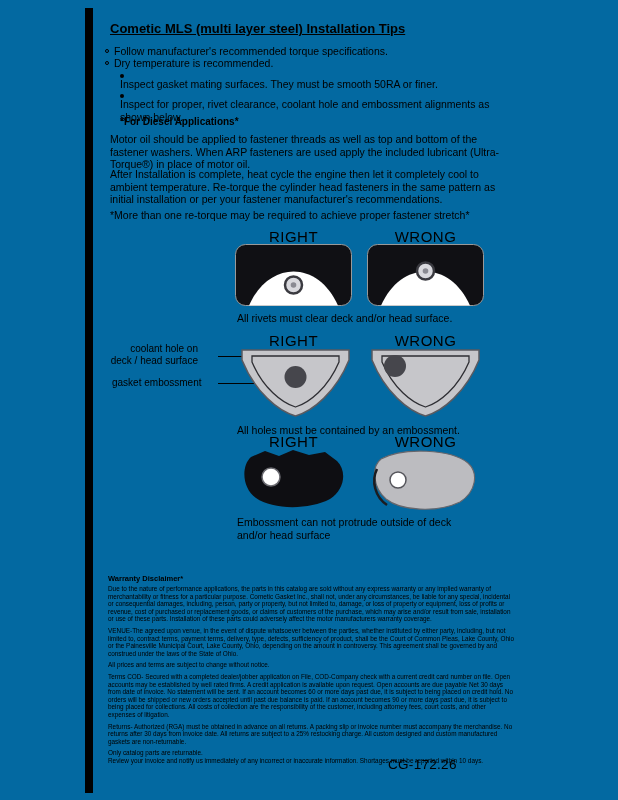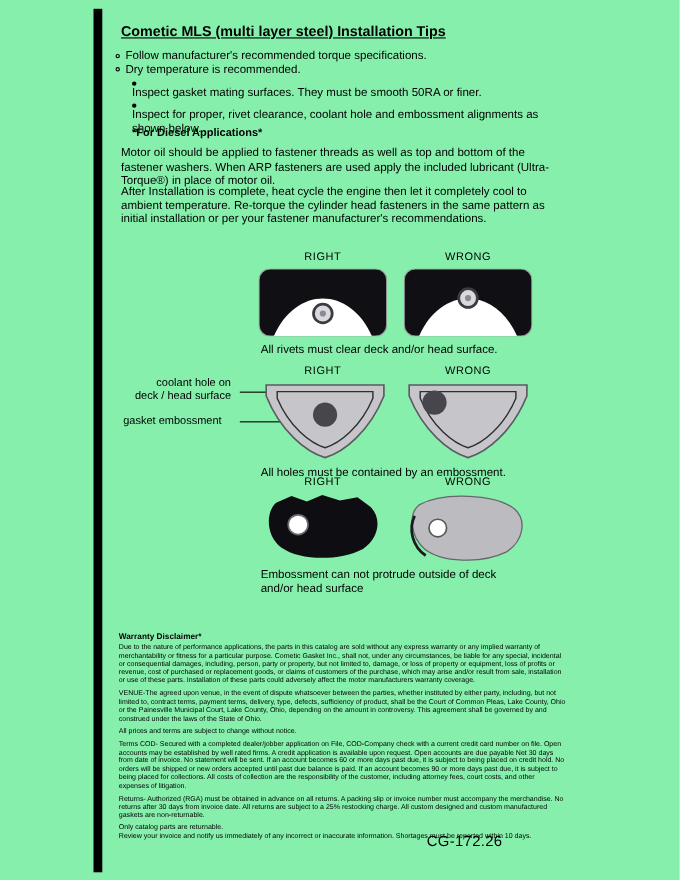--- a/index.html
+++ b/index.html
@@ -1,56 +1,56 @@
 <!DOCTYPE html>
 <html><head>
 <meta charset="utf-8">
 <style>
   * { margin:0; padding:0; box-sizing:border-box; }
   html,body { background:#ffffff; }
   .page {
-    position:relative; width:618px; height:800px; background:#86efac;
+    position:relative; width:618px; height:800px; background:#0369a1;
     font-family:"Liberation Sans", sans-serif; color:#000; overflow:hidden;
   }
   .spine { position:absolute; left:85px; top:8px; width:8px; height:785px; background:#000; }
 
   .title { position:absolute; left:110px; top:21px; font-size:13px; font-weight:bold; text-decoration:underline; }
 
   .tips { position:absolute; left:105px; top:45px; width:412px; font-size:10.5px; }
   .tip-line { display:flex; align-items:flex-start; line-height:12.4px; }
   .tip-sub { margin-left:15px;flex-direction:column; }
   .bullet-o { width:4px; height:4px; border:1px solid #000; border-radius:50%; margin:4px 5px 0 0; flex:none; }
   .bullet-f { width:4px; height:4px; background:#000; border-radius:50%; margin:4px 5px 0 0; flex:none; }
 
   .diesel-heading { position:absolute; left:120px; top:116px; font-size:10px; font-weight:bold; }
   .diesel-p1 { position:absolute; left:110px; top:133px; width:404px; font-size:10.5px; line-height:12.6px; }
   .diesel-p2 { position:absolute; left:110px; top:168px; width:404px; font-size:10.5px; line-height:12.6px; }
   .retorque-note { position:absolute; left:110px; top:209px; font-size:10.5px; }
 
-  .dlabel { position:absolute; width:117px; text-align:center; font-size:10px; letter-spacing:0.5px; }
+  .dlabel { position:absolute; width:117px; text-align:center; font-size:15px; letter-spacing:0.5px; }
   .img { position:absolute; width:117px; }
   .img svg { display:block; width:100%; height:100%; }
   .cap { position:absolute; font-size:10.5px; line-height:12.5px; }
 
   .lbl-r1l{left:235px;top:228px}.lbl-r1r{left:367px;top:228px}
   .img-r1l{left:235px;top:244px;height:62px}
   .img-r1r{left:367px;top:244px;height:62px}
   .cap1{left:237px;top:312px}
 
   .lbl-r2l{left:235px;top:332px}.lbl-r2r{left:367px;top:332px}
   .img-r2l{left:237px;top:347px;height:73px}
   .img-r2r{left:367px;top:347px;height:73px}
   .cap2{left:237px;top:424px}
 
   .lbl-r3l{left:235px;top:433px}.lbl-r3r{left:367px;top:433px}
   .img-r3l{left:235px;top:447px;height:66px}
   .img-r3r{left:367px;top:447px;height:66px}
   .cap3{left:237px;top:516px;width:238px}
 
-  .ann1{position:absolute;left:112px;top:343px;width:98px;text-align:right;font-size:10px;line-height:11.5px}
+  .ann1{position:absolute;left:100px;top:343px;width:98px;text-align:right;font-size:10px;line-height:11.5px}
   .ann2{position:absolute;left:112px;top:377px;width:104px;text-align:left;font-size:10px}
   .lead1{position:absolute;left:218px;top:356px;width:68px;border-top:1px solid #000}
   .lead2{position:absolute;left:218px;top:383px;width:78px;border-top:1px solid #000}
 
   .warr-head{position:absolute;left:108px;top:574px;font-size:7.5px;font-weight:bold}
   .warranty{position:absolute;left:108px;top:585px;width:406px;font-size:6.4px;line-height:7.6px}
   .warranty p{margin-bottom:4px}
   .warranty p.tight{margin-bottom:0}
 
   .page-code{position:absolute;left:388px;top:757px;font-size:13.5px;letter-spacing:0.3px}
@@ -78,20 +78,21 @@
     </div>
     <div class="tip-line tip-sub">
       <span class="bullet-f"></span>
       <span>Inspect for proper, rivet clearance, coolant hole and embossment alignments as shown below.</span>
     </div>
   </div>
 
   <div class="diesel-heading">*For Diesel Applications*</div>
   <p class="diesel-p1">Motor oil should be applied to fastener threads as well as top and bottom of the fastener washers. When ARP fasteners are used apply the included lubricant (Ultra-Torque®) in place of motor oil.</p>
   <p class="diesel-p2">After Installation is complete, heat cycle the engine then let it completely cool to ambient temperature. Re-torque the cylinder head fasteners in the same pattern as initial installation or per your fastener manufacturer's recommendations.</p>
+  <p class="retorque-note">*More than one re-torque may be required to achieve proper fastener stretch*</p>
 
   <div class="dlabel lbl-r1l">RIGHT</div>
   <div class="dlabel lbl-r1r">WRONG</div>
   <div class="img img-r1l">
     <svg viewBox="0 0 117 62">
       <rect x="0.5" y="0.5" width="116" height="61" rx="10" fill="#101014" stroke="#999" stroke-width="1"></rect>
       <path d="M14,61.5 C34,16 83,16 103,61.5 Z" fill="#fff"></path>
       <circle cx="58.5" cy="41" r="8.5" fill="#d9d9de" stroke="#3a3a40" stroke-width="2.5"></circle>
       <circle cx="58.5" cy="41" r="2.8" fill="#8a8a92"></circle>
     </svg>

